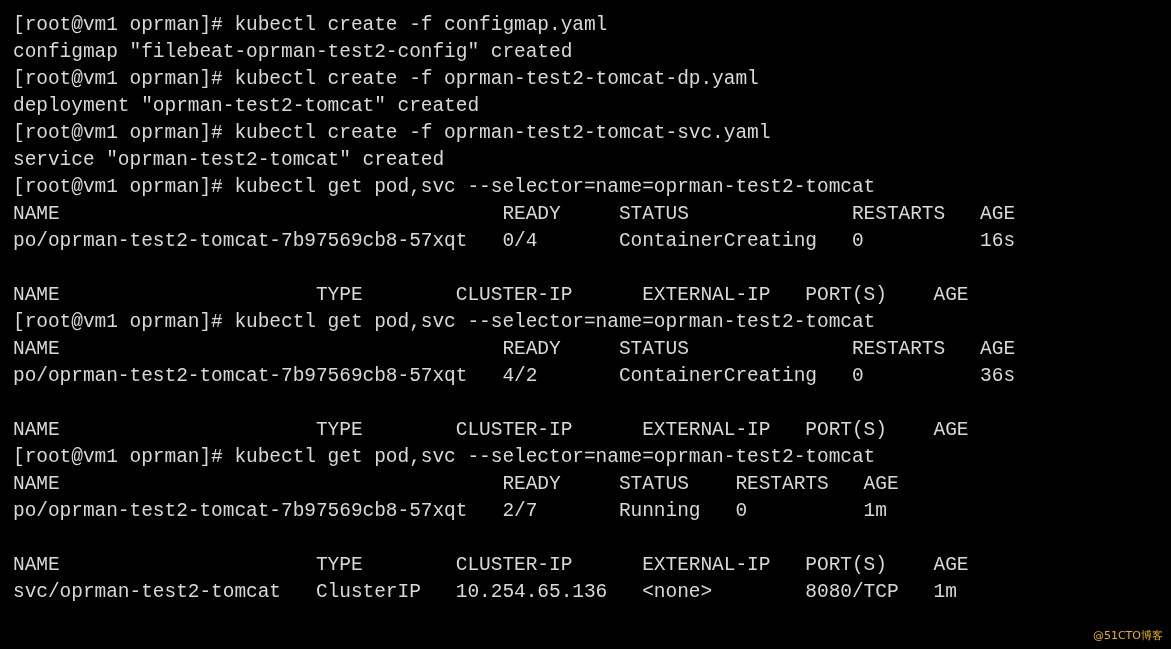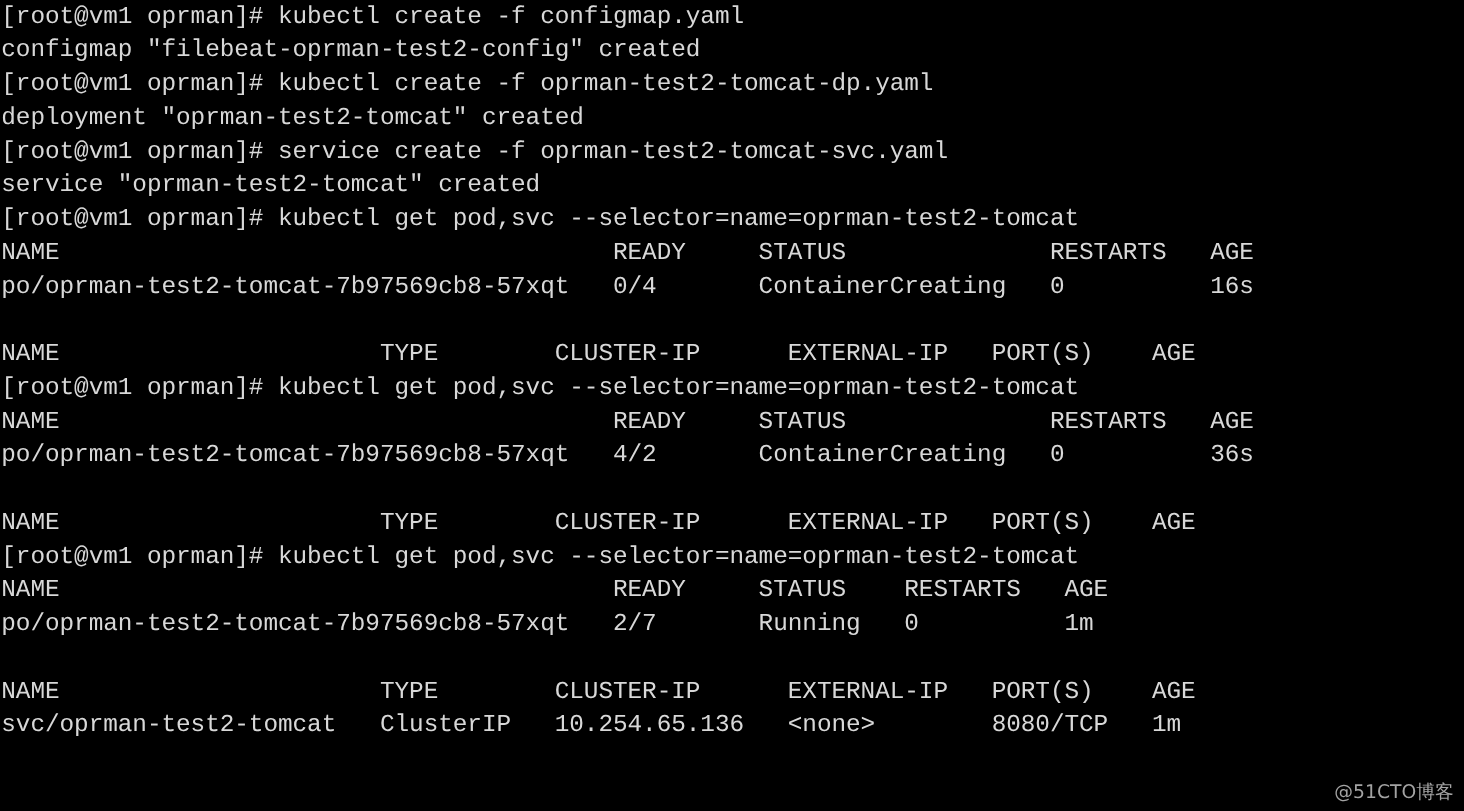--- a/index.html
+++ b/index.html
@@ -20,21 +20,21 @@
     left: 0;
     top: 0;
     width: 1146px;
     height: 649px;
     background: #000000;
     color: #d6d6d6;
     font-family: "Liberation Mono", "DejaVu Sans Mono", monospace;
     font-size: 19.5px;
     line-height: 27px;
     letter-spacing: 0px;
-    padding: 0;
+    padding: 12px;
     box-sizing: border-box;
     overflow: hidden;
   }
   .line {
     white-space: pre;
     height: 27px;
     line-height: 27px;
     font-size: 19.5px;
     margin: 0;
     padding: 0 0 0 1px;
@@ -51,37 +51,37 @@
     line-height: 27px;
     font-size: 19.5px;
     position: relative;
     color: #d8d8d8;
   }
   #watermark {
     position: absolute;
     right: 8px;
     bottom: 6px;
     font-family: "DejaVu Sans", "Liberation Sans", sans-serif;
-    font-size: 15px;
-    color: #a3a3a3;
+    font-size: 11px;
+    color: #eab308;
     letter-spacing: 0px;
     white-space: nowrap;
     user-select: none;
   }
 </style>
 </head>
 <body>
 
 <div id="terminal">
   <div id="terminal-lines">
       <div class="line">[root@vm1 oprman]# kubectl create -f configmap.yaml</div>
       <div class="line">configmap "filebeat-oprman-test2-config" created</div>
       <div class="line">[root@vm1 oprman]# kubectl create -f oprman-test2-tomcat-dp.yaml</div>
       <div class="line">deployment "oprman-test2-tomcat" created</div>
-      <div class="line">[root@vm1 oprman]# service create -f oprman-test2-tomcat-svc.yaml</div>
+      <div class="line">[root@vm1 oprman]# kubectl create -f oprman-test2-tomcat-svc.yaml</div>
       <div class="line">service "oprman-test2-tomcat" created</div>
       <div class="line">[root@vm1 oprman]# kubectl get pod,svc --selector=name=oprman-test2-tomcat</div>
       <div class="line">NAME                                      READY     STATUS              RESTARTS   AGE</div>
       <div class="line">po/oprman-test2-tomcat-7b97569cb8-57xqt   0/4       ContainerCreating   0          16s</div>
       <div class="line blank"> </div>
       <div class="line">NAME                      TYPE        CLUSTER-IP      EXTERNAL-IP   PORT(S)    AGE</div>
       <div class="line">[root@vm1 oprman]# kubectl get pod,svc --selector=name=oprman-test2-tomcat</div>
       <div class="line">NAME                                      READY     STATUS              RESTARTS   AGE</div>
       <div class="line">po/oprman-test2-tomcat-7b97569cb8-57xqt   4/2       ContainerCreating   0          36s</div>
       <div class="line blank"> </div>

